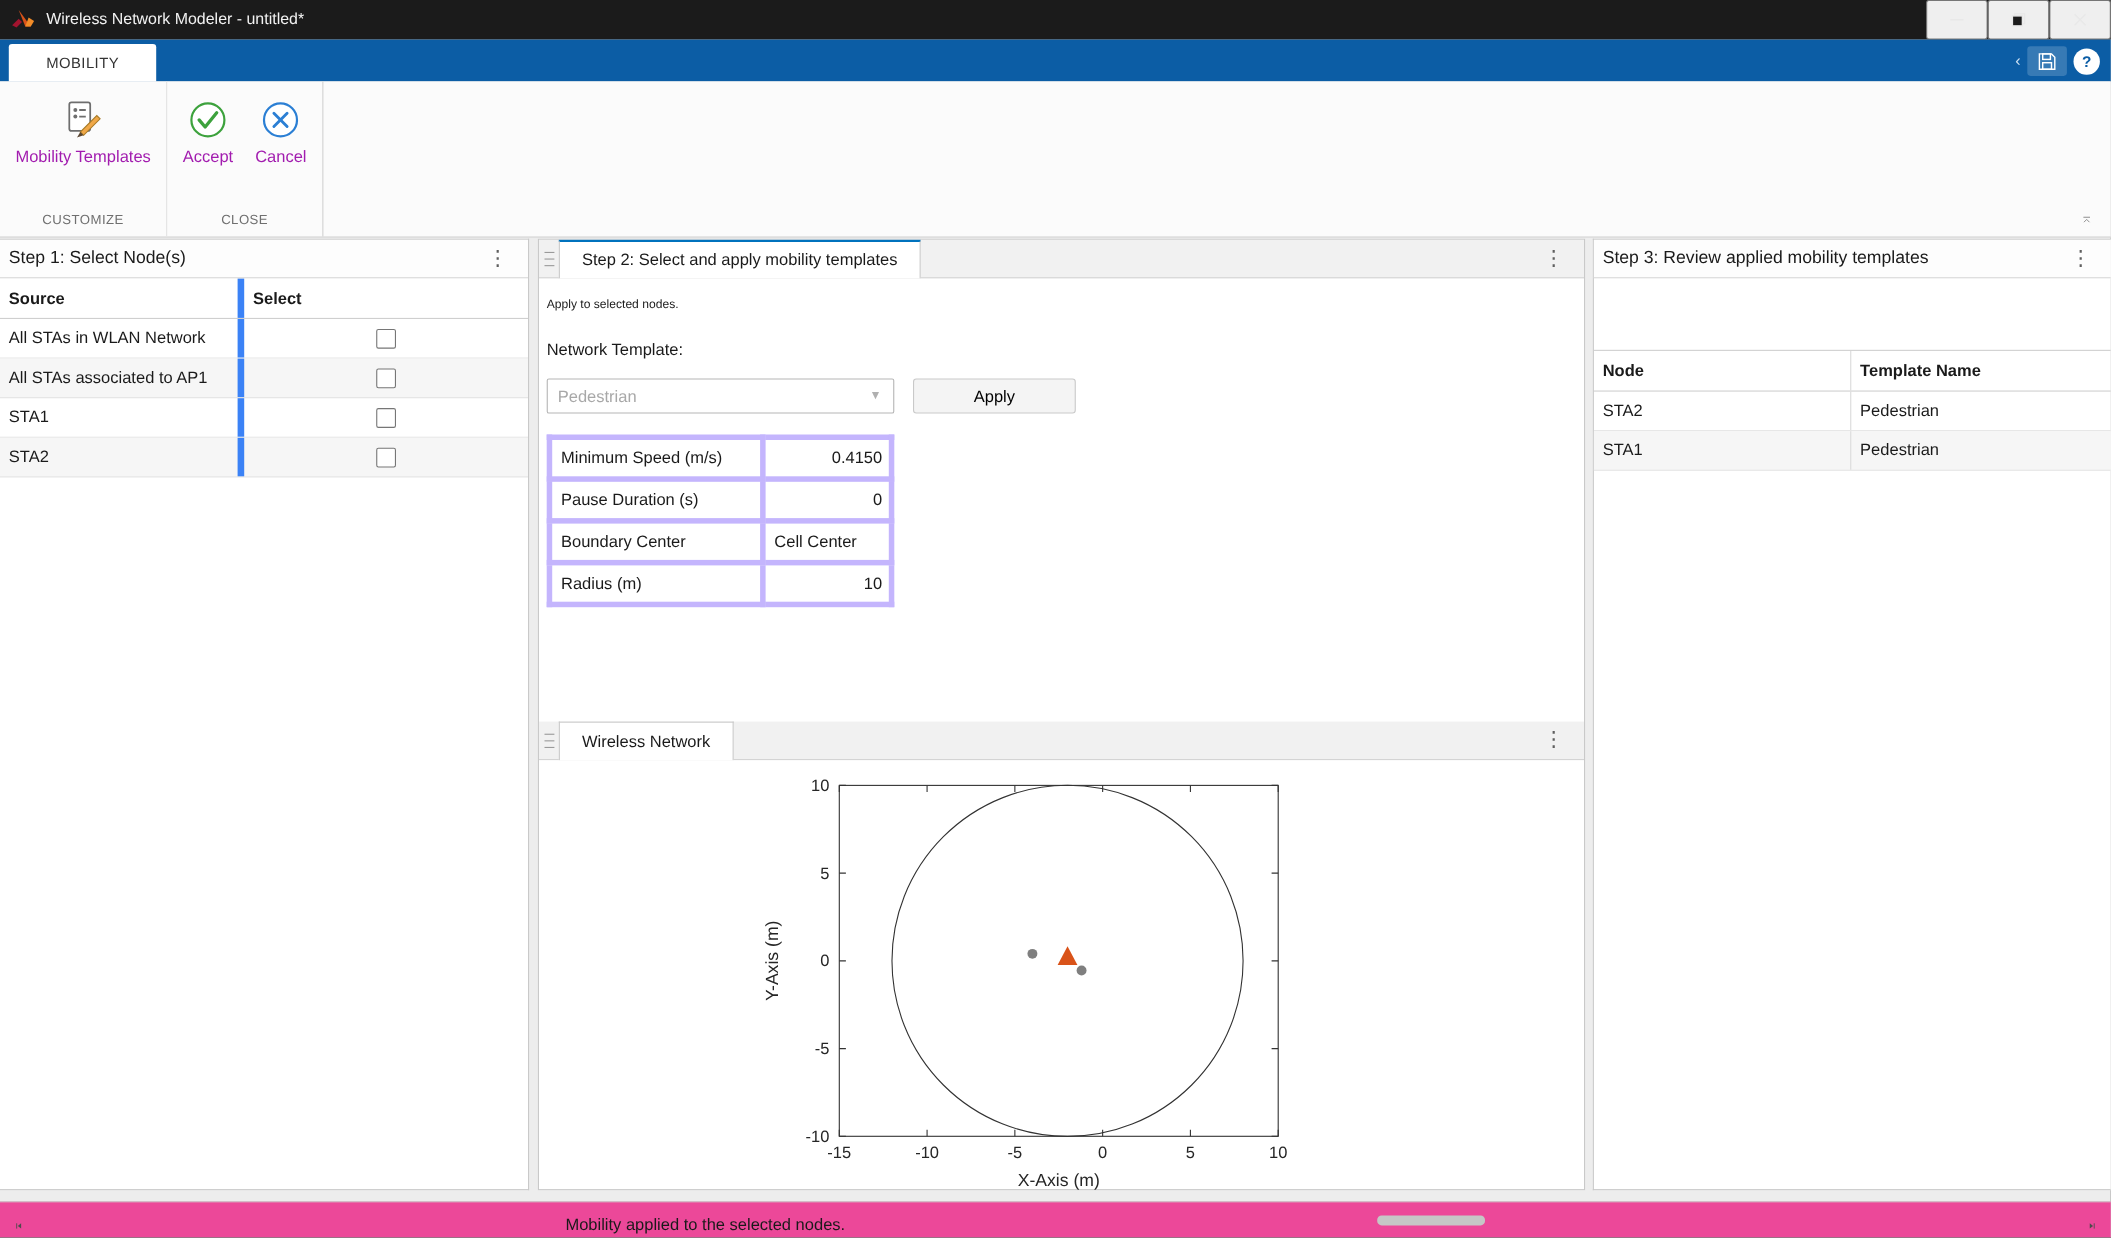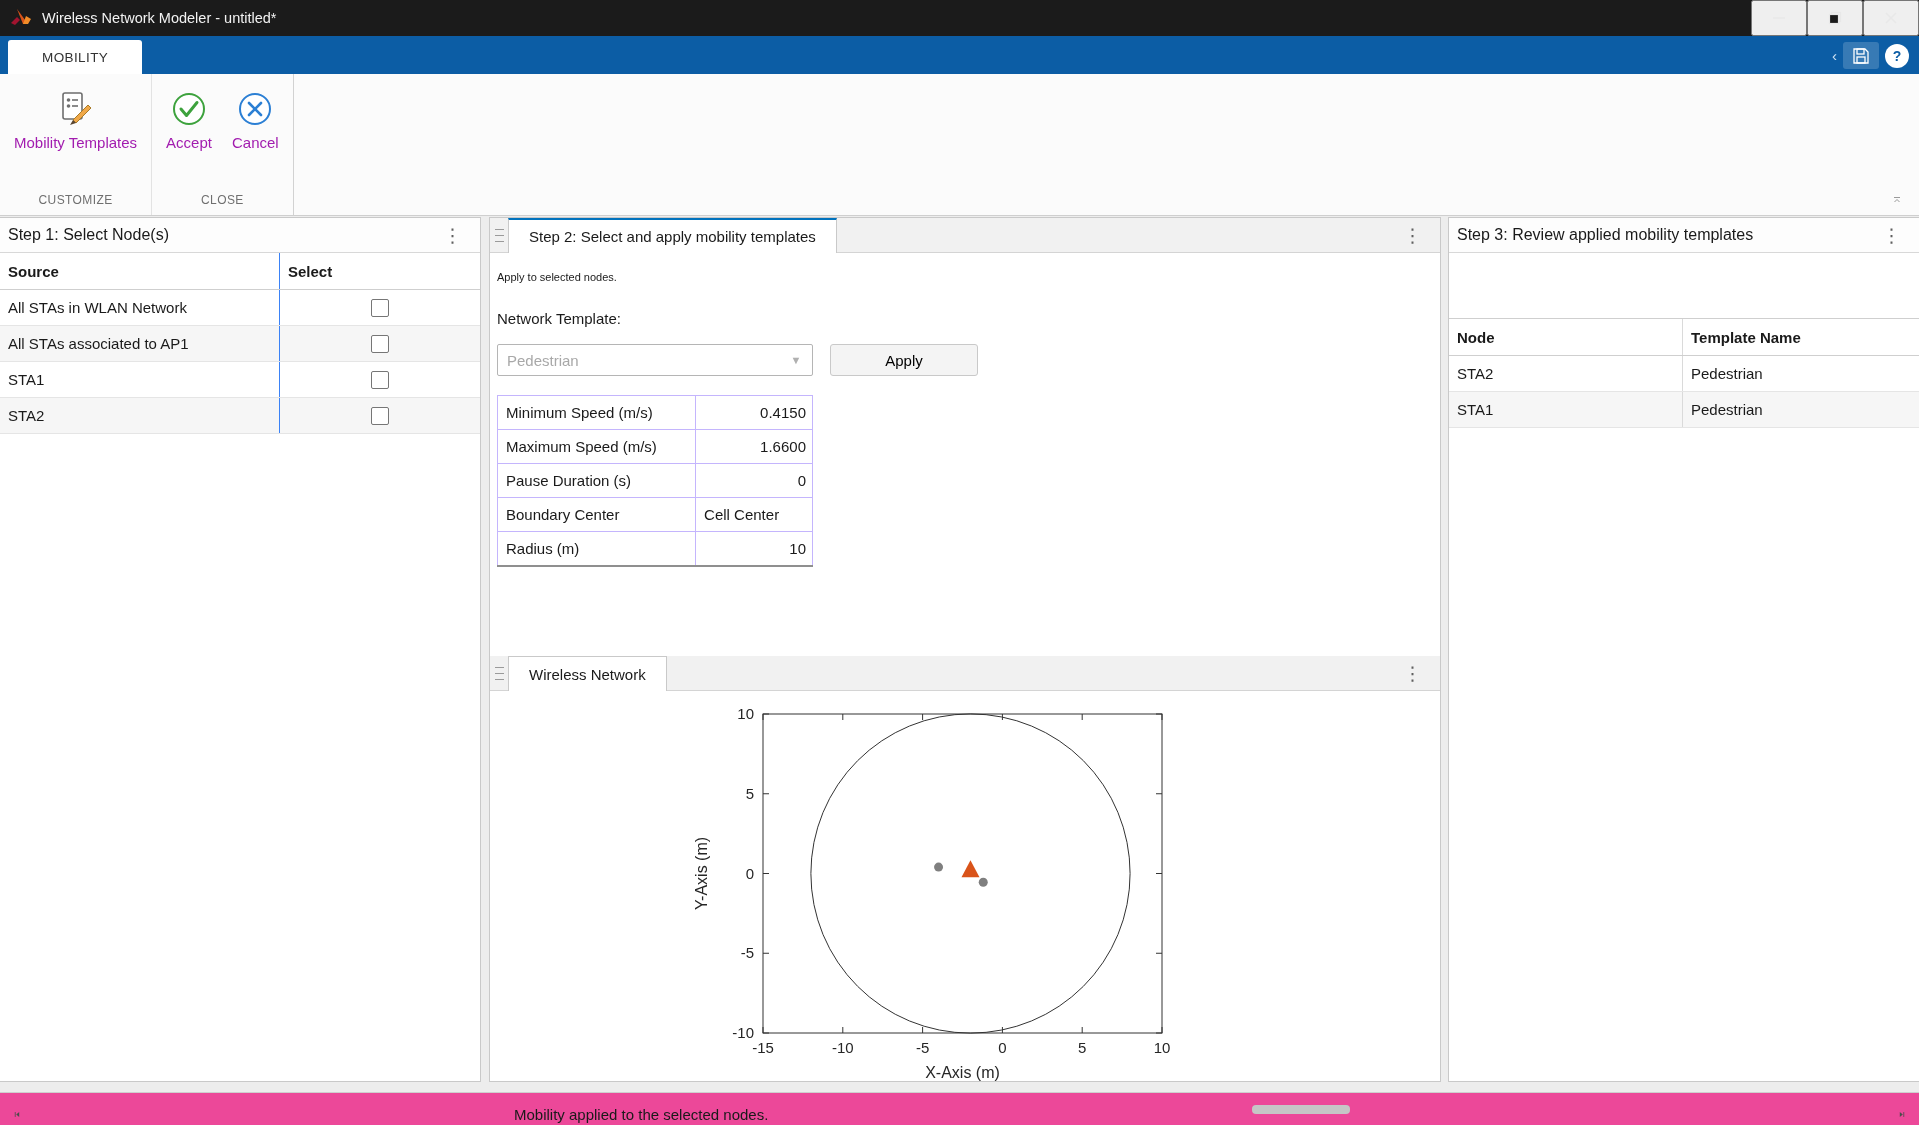--- a/index.html
+++ b/index.html
@@ -38,21 +38,21 @@
   .panel{position:absolute;top:0;height:865px;background:#ffffff;border:1px solid #c9c9c9;box-sizing:border-box;}
   .panel-left{left:0;width:481px;border-left:none;}
   .panel-middle{left:489px;width:952px;}
   .panel-right{left:1448px;width:471px;border-right:none;}
   .panel-header{height:34px;display:flex;align-items:center;border-bottom:1px solid #d8d8d8;background:#fdfdfd;position:relative;}
   .panel-header .ph-title{font-size:16px;color:#1a1a1a;margin-left:8px;}
   .kebab{position:absolute;right:12px;top:50%;transform:translateY(-50%);color:#5f5f5f;font-size:19px;line-height:1;padding:2px 6px;background:none;border:none;}
 
   
   .t1-head{display:flex;height:36px;border-bottom:1px solid #cfcfcf;font-weight:bold;font-size:15px;color:#1a1a1a;}
-  .t1-c1{width:280px;box-sizing:border-box;padding-left:8px;border-right:1px solid #3b82f6;display:flex;align-items:center;height:100%;}
+  .t1-c1{width:222px;box-sizing:border-box;padding-left:8px;border-right:6px solid #3b82f6;display:flex;align-items:center;height:100%;}
   .t1-c2{flex:1;display:flex;align-items:center;justify-content:center;height:100%;box-sizing:border-box;}
   .t1-head .t1-c2{justify-content:flex-start;padding-left:8px;}
   .t1-row{display:flex;height:35px;border-bottom:1px solid #e5e5e5;font-size:15px;color:#1a1a1a;}
   .t1-row:nth-child(even){background:#f6f6f6;}
   .cb{width:16px;height:16px;background:#fff;border:1px solid #767676;border-radius:2px;}
 
   
   .doc-tabstrip{display:flex;height:35px;background:#f1f1f1;border-bottom:1px solid #d4d4d4;box-sizing:border-box;position:relative;}
   .grip-cell{width:18px;display:flex;align-items:center;justify-content:center;}
   .grip{width:9px;height:11px;border-top:1px solid #9a9a9a;border-bottom:1px solid #9a9a9a;background:linear-gradient(#9a9a9a,#9a9a9a) center/100% 1px no-repeat;}
@@ -60,21 +60,21 @@
   .doc-tab.accent{border-top:2px solid #0072bd;}
   .doc-tab.plain{border-top:1px solid #c9c9c9;}
 
   .s2-instruction{position:absolute;left:7px;top:53px;font-size:11px;color:#1a1a1a;}
   .s2-template-label{position:absolute;left:7px;top:92px;font-size:15px;color:#1a1a1a;}
   .combo{position:absolute;left:7px;top:126px;width:316px;height:32px;box-sizing:border-box;border:1px solid #b5b5b5;border-radius:2px;background:#fff;display:flex;align-items:center;}
   .combo-text{flex:1;padding-left:9px;font-size:15px;color:#a8a8a8;}
   .combo-arrow{width:32px;height:100%;display:flex;align-items:center;justify-content:center;color:#b0b0b0;font-size:11px;}
   .btn-apply{position:absolute;left:340px;top:126px;width:148px;height:32px;box-sizing:border-box;background:#f4f4f4;border:1px solid #c9c9c9;border-radius:3px;font-size:15px;color:#000000;font-family:inherit;}
   .props{position:absolute;left:7px;top:177px;width:316px;border-collapse:collapse;font-size:15px;color:#1a1a1a;}
-  .props td{border:1px solid #c4b5fd;height:33px;padding:0 8px;background:#fff;}
+  .props td{border:5px solid #c4b5fd;height:33px;padding:0 8px;background:#fff;}
   .props{border-bottom:2px solid #8f8f8f;}
   .props .pname{width:194px;}
   .props .pval{width:106px;}
   .props .num{text-align:right;padding-right:6px;}
 
   .net-strip{position:absolute;left:0;top:438px;width:100%;}
   .plot-wrap{position:absolute;left:201px;top:480px;width:520px;height:385px;}
   .tick{font:15px "Liberation Sans","DejaVu Sans",sans-serif;fill:#262626;}
   .axis-label{font:16px "Liberation Sans","DejaVu Sans",sans-serif;fill:#262626;}
 
@@ -257,24 +257,20 @@
         <span class="combo-text">Pedestrian</span>
         <span class="combo-arrow">▼</span>
       </div>
       <button class="btn-apply">Apply</button>
 
       <table class="props">
         <tbody>
             <tr>
           <td class="pname">Minimum Speed (m/s)</td>
           <td class="pval num">0.4150</td>
-        </tr>
-        <tr>
-          <td class="pname">Maximum Speed (m/s)</td>
-          <td class="pval num">1.6600</td>
         </tr>
         <tr>
           <td class="pname">Pause Duration (s)</td>
           <td class="pval num">0</td>
         </tr>
         <tr>
           <td class="pname">Boundary Center</td>
           <td class="pval">Cell Center</td>
         </tr>
         <tr>

